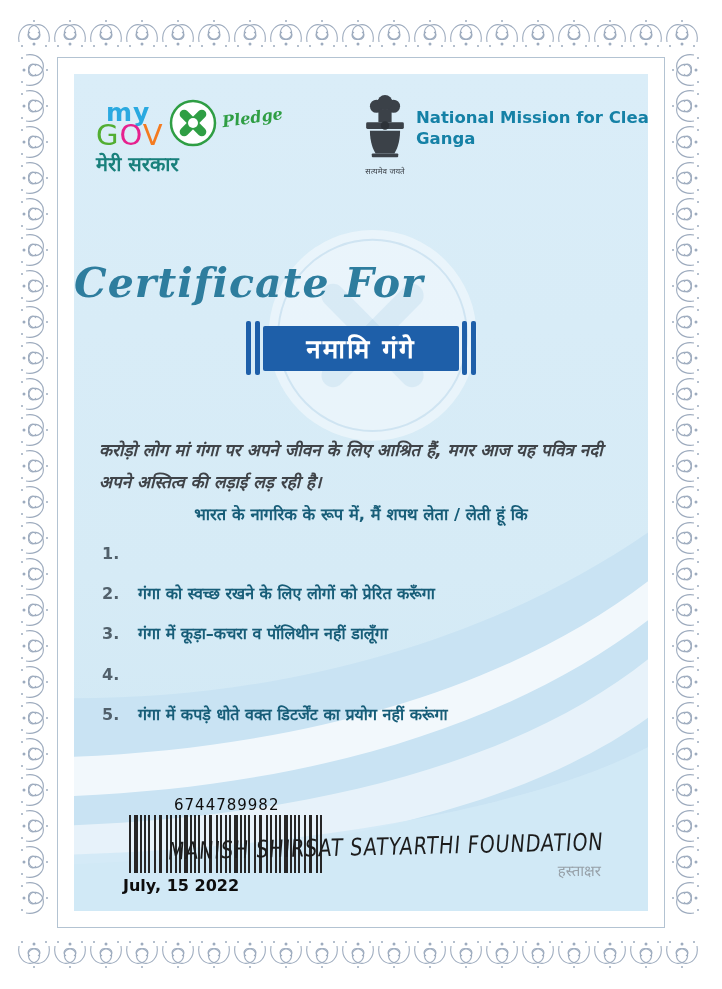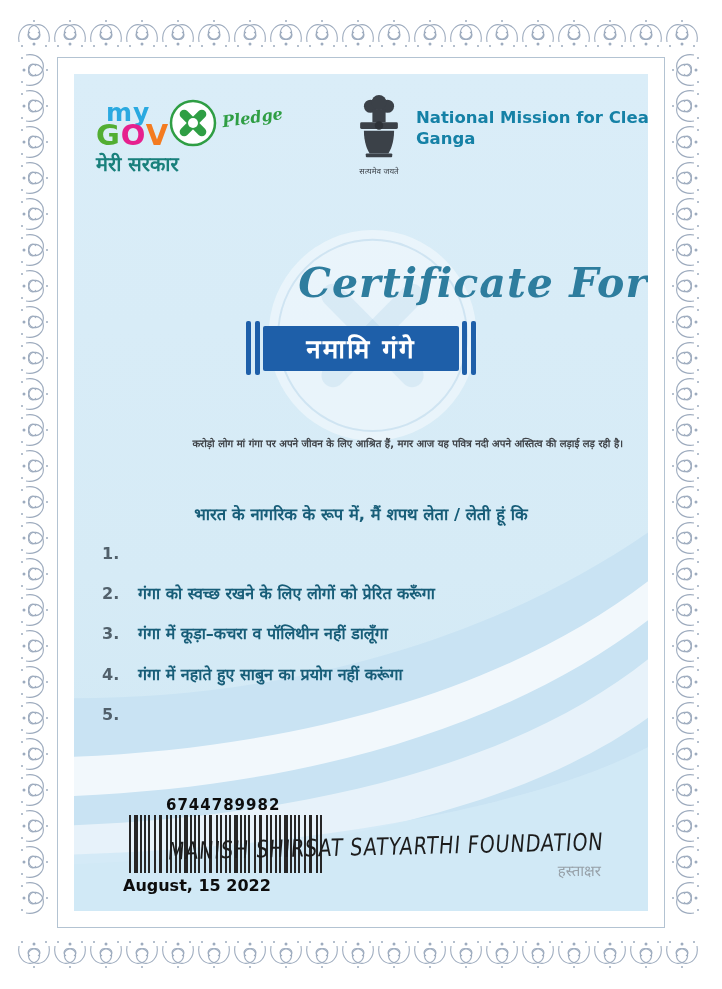--- a/index.html
+++ b/index.html
@@ -8,55 +8,55 @@
   .border-layer{position:absolute;left:0;top:0;width:722px;height:989px;}
   .panel-frame{position:absolute;left:57px;top:57px;right:57px;bottom:61px;
                background:#ffffff;border:1px solid #b3c3d2;padding:16px;box-sizing:border-box;}
   .panel{position:relative;width:100%;height:100%;
          background:linear-gradient(180deg,#daedf8 0%,#d6ebf6 60%,#cfe7f4 100%);overflow:hidden;}
   .panel-bg{position:absolute;left:0;top:0;width:100%;height:100%;}
 
   
   .mygov{position:absolute;left:22px;top:26px;line-height:1;}
   .mygov .my{font-size:25px;font-weight:bold;color:#2aa9e0;margin-left:10px;letter-spacing:1px;}
-  .mygov .gov{font-size:29px;font-weight:bold;margin-top:-4px;letter-spacing:1px;}
+  .mygov .gov{font-size:29px;font-weight:normal;margin-top:-4px;letter-spacing:1px;}
   .mygov .g{color:#52ae32;}.mygov .o{color:#e6208e;}.mygov .v{color:#f47b20;}
   .mygov .tagline{font-size:20px;color:#19807c;margin-top:4px;font-weight:bold;}
   .pledge-logo{position:absolute;left:92px;top:22px;width:130px;height:60px;}
   .pledge-label{position:absolute;left:56px;top:12px;font-family:"DejaVu Serif",serif;
                 font-style:italic;font-weight:bold;color:#2f9e44;font-size:16px;transform:rotate(-8deg);}
-  .emblem{position:absolute;left:272px;top:20px;width:66px;height:84px;text-align:center;}
+  .emblem{position:absolute;left:278px;top:20px;width:66px;height:84px;text-align:center;}
   .emblem-caption{font-size:8px;color:#3b4148;margin-top:1px;}
   .nmcg{position:absolute;left:342px;top:33px;width:250px;line-height:1.3;}
   .nmcg-title{font-size:16.5px;font-weight:bold;color:#1581a6;}
   .nmcg-sub{font-size:12px;color:#8a97a0;margin-top:3px;}
 
   
-  .title-block{position:absolute;left:0;top:185px;width:100%;text-align:right;}
+  .title-block{position:absolute;left:0;top:185px;width:100%;text-align:left;}
   .script-title{font-family:"DejaVu Serif",serif;font-style:italic;font-weight:bold;
                 font-size:41px;color:#2e7d9e;letter-spacing:1px;}
   .banner-row{display:flex;justify-content:center;align-items:center;gap:3px;margin-top:14px;}
   .dbar{display:flex;gap:4px;}
   .dbar span{display:block;width:5px;height:54px;background:#1e5fa9;border-radius:2px;}
   .banner{width:196px;height:45px;background:#1e5fa9;border-radius:2px;display:flex;
           align-items:center;justify-content:center;color:#fff;font-size:26px;font-weight:bold;letter-spacing:2px;}
   .pratigya{font-size:32px;font-weight:bold;color:#1f5b9e;margin-top:6px;}
 
   
-  .intro{position:absolute;left:25px;right:25px;top:360px;text-align:right;
-         font-size:10px;font-weight:bold;color:#404449;line-height:1.9;}
+  .intro{position:absolute;left:25px;right:25px;top:360px;text-align:left;
+         font-size:17px;font-weight:bold;color:#404449;line-height:1.9;font-style:italic;}
   .oath-heading{position:absolute;left:0;top:428px;width:100%;text-align:center;
                 font-size:16.5px;font-weight:bold;color:#175d78;}
   .pledge-list{position:absolute;left:28px;top:470px;right:20px;}
   .pledge-row{display:flex;margin-bottom:21px;font-size:16px;font-weight:bold;line-height:1.2;}
   .pledge-num{width:36px;color:#51606b;}
   .pledge-text{color:#175d78;}
 
   
-  .cert-number{position:absolute;left:92px;top:722px;font-size:15px;font-weight:bold;
+  .cert-number{position:absolute;left:100px;top:722px;font-size:15px;font-weight:normal;
                color:#0d0d0d;letter-spacing:1px;}
   .barcode{position:absolute;left:55px;top:741px;width:198px;height:58px;}
   .barcode rect{fill:#262626;}
   .signee-name{position:absolute;right:45px;top:754px;font-size:24px;color:#1c1c1c;
                white-space:nowrap;transform:scaleX(.80) skewX(-7deg) rotate(-1deg);
                transform-origin:right center;letter-spacing:1px;}
   .signature-label{position:absolute;right:47px;top:786px;font-size:15px;color:#97a1a9;}
   .cert-date{position:absolute;left:49px;top:802px;font-size:16px;font-weight:bold;color:#0d0d0d;}
 </style>
 </head>
@@ -240,24 +240,24 @@
         <div class="pledge-row">
           <span class="pledge-num">2.</span>
           <span class="pledge-text">गंगा को स्वच्छ रखने के लिए लोगों को प्रेरित करूँगा</span>
         </div>
         <div class="pledge-row">
           <span class="pledge-num">3.</span>
           <span class="pledge-text">गंगा में कूड़ा–कचरा व पॉलिथीन नहीं डालूँगा</span>
         </div>
         <div class="pledge-row">
           <span class="pledge-num">4.</span>
-          <span class="pledge-text">गंगा में नहाते हुए साबुन का प्रयोग नहीं करूंगा</span>
         </div>
         <div class="pledge-row">
           <span class="pledge-num">5.</span>
+          <span class="pledge-text">गंगा में कपड़े धोते वक्त डिटर्जेंट का प्रयोग नहीं करूंगा</span>
         </div>
       </div>
 
       <div class="cert-number">6744789982</div>
       <svg class="barcode" id="barcode" viewBox="0 0 198 58" xmlns="http://www.w3.org/2000/svg">
           <rect x="0" y="0" width="2" height="58"></rect>
           <rect x="5" y="0" width="4" height="58"></rect>
           <rect x="11" y="0" width="2" height="58"></rect>
           <rect x="15" y="0" width="2" height="58"></rect>
           <rect x="19" y="0" width="2" height="58"></rect>
@@ -291,17 +291,17 @@
           <rect x="161" y="0" width="2" height="58"></rect>
           <rect x="165" y="0" width="2" height="58"></rect>
           <rect x="169" y="0" width="2" height="58"></rect>
           <rect x="175" y="0" width="2" height="58"></rect>
           <rect x="180" y="0" width="3" height="58"></rect>
           <rect x="187" y="0" width="2" height="58"></rect>
           <rect x="191" y="0" width="2" height="58"></rect>
         </svg>
       <div class="signee-name">MANISH SHIRSAT SATYARTHI FOUNDATION</div>
       <div class="signature-label">हस्ताक्षर</div>
-      <div class="cert-date">August, 15 2022</div>
+      <div class="cert-date">July, 15 2022</div>
 
     </div>
   </div>
 </div>
 
 </body></html>

